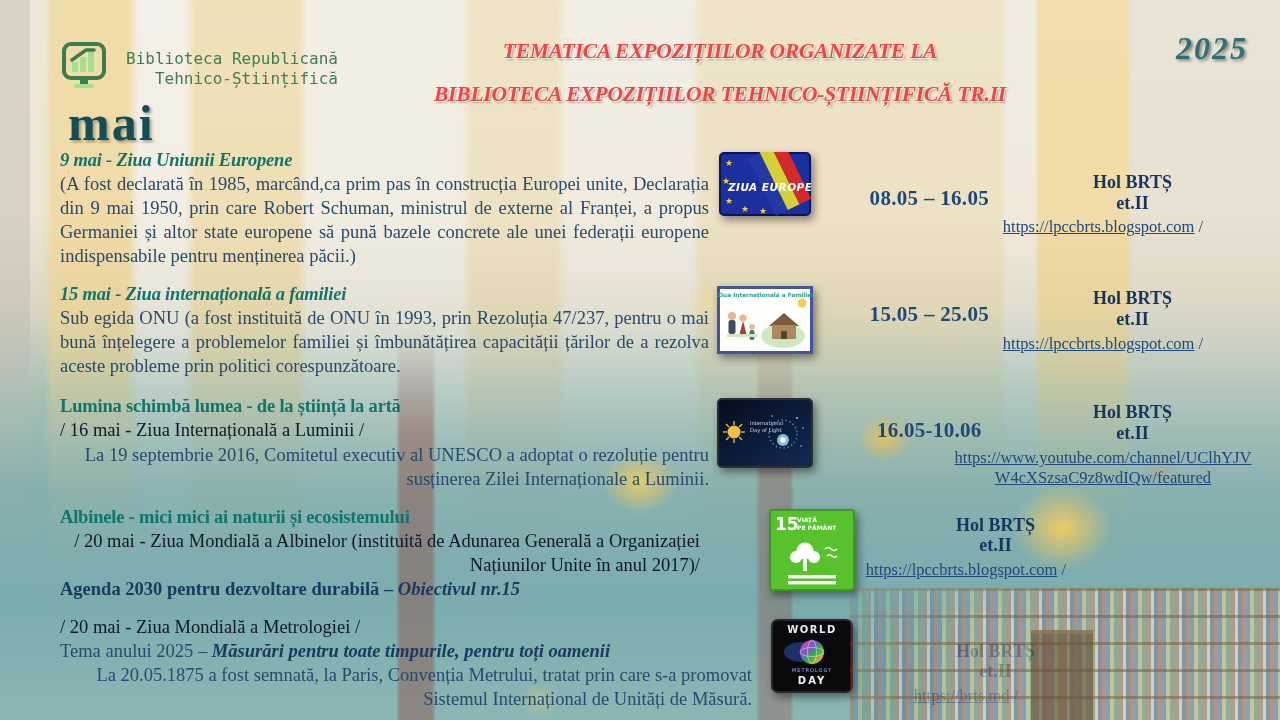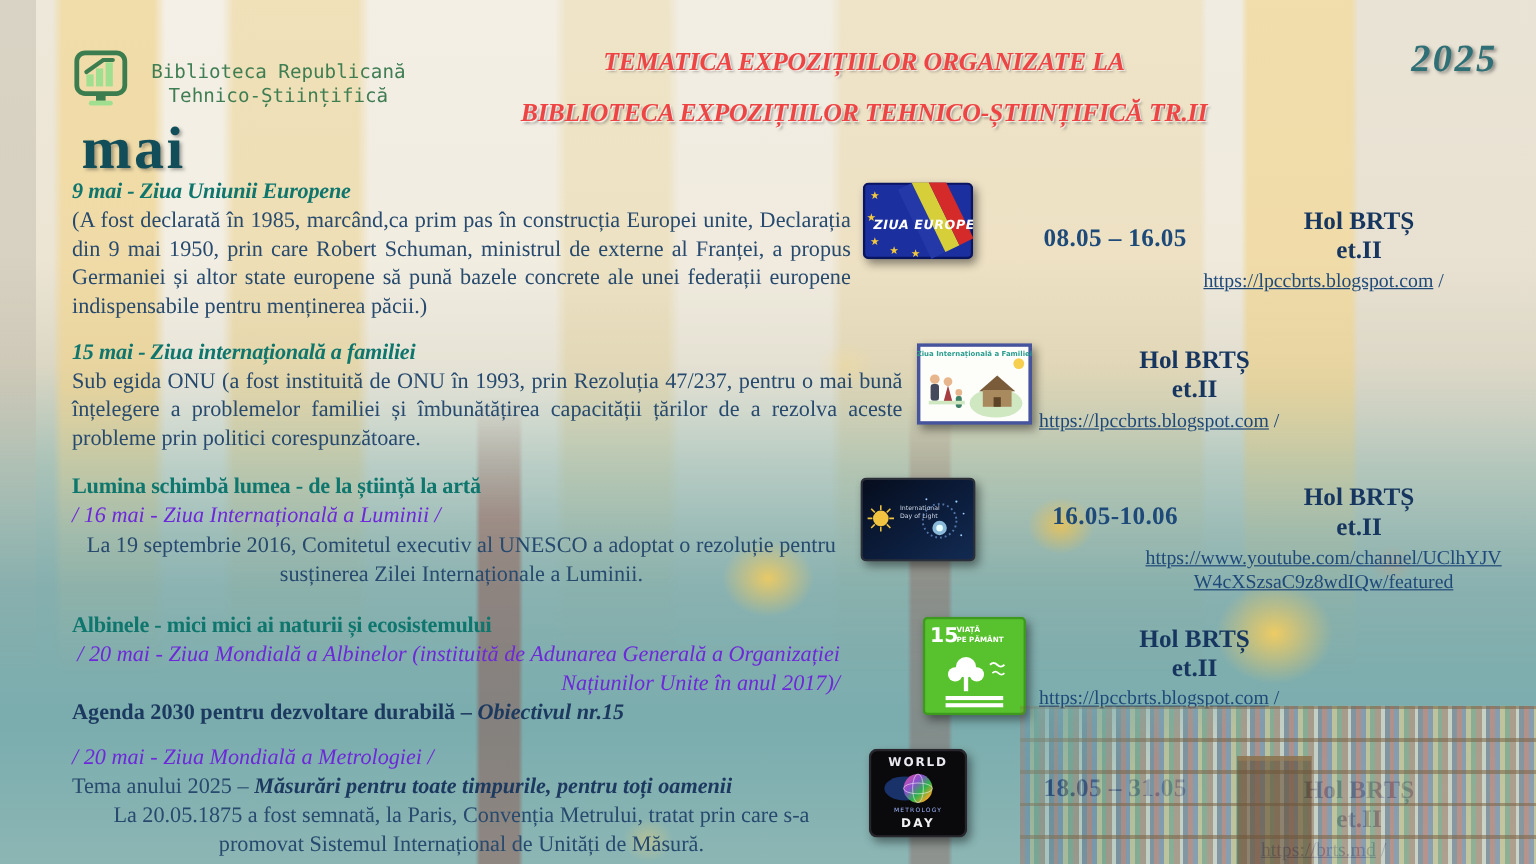--- a/index.html
+++ b/index.html
@@ -40,45 +40,45 @@
         rgba(170,60,55,.45) 0 4px, rgba(60,90,150,.45) 4px 8px, rgba(205,185,90,.4) 8px 12px,
         rgba(70,130,80,.45) 12px 16px, rgba(150,90,60,.45) 16px 21px, rgba(230,225,210,.4) 21px 24px,
         rgba(50,70,110,.45) 24px 28px),
       linear-gradient(90deg, rgba(238,228,212,0) 0, rgba(238,228,212,.55) 30%, rgba(236,224,205,.7) 100%);
     -webkit-mask-image:radial-gradient(130% 150% at 85% 80%, #000 55%, transparent 98%);
             mask-image:radial-gradient(130% 150% at 85% 80%, #000 55%, transparent 98%);}
   .shelf-door{position:absolute;left:42%;bottom:0;width:62px;height:86px;background:rgba(96,60,28,.6);
     border-top:4px solid rgba(160,120,70,.6);}
   
   .logo{position:absolute;left:58px;top:36px;display:flex;align-items:center;gap:6px;z-index:2;}
-  .logo-text{font-family:"DejaVu Sans Mono",monospace;color:#3f7d52;font-size:16px;line-height:1.25;text-align:center;}
+  .logo-text{font-family:"DejaVu Sans Mono",monospace;color:#3f7d52;font-size:16px;line-height:1.25;text-align:right;}
   .page-title{position:absolute;left:330px;top:30px;width:780px;text-align:center;z-index:2;
     color:#ef4444;font-style:italic;font-weight:bold;font-size:21.5px;line-height:2.0;letter-spacing:-0.2px;
     text-shadow:1px 1px 0 rgba(255,255,255,.65), 2px 2px 2px rgba(80,80,80,.4);}
   .year{position:absolute;right:32px;top:30px;z-index:2;color:#2f7076;font-style:italic;font-weight:bold;
     font-size:32px;letter-spacing:2px;text-shadow:2px 2px 3px rgba(60,60,60,.55);}
   .month{position:absolute;left:68px;top:94px;z-index:2;color:#124e5a;font-weight:bold;font-size:50px;
     letter-spacing:2px;text-shadow:2px 2px 3px rgba(40,40,40,.4);}
   
   .rows{position:absolute;left:60px;top:148px;width:1190px;z-index:2;}
   .row{display:flex;align-items:flex-start;}
   .col-text{width:692px;color:#274a6e;font-size:18.5px;line-height:1.3;}
   .e-title{font-weight:bold;color:#0f766e;letter-spacing:-0.2px;}
   .e-title.it{font-style:italic;}
-  .e-sub{font-style:italic;color:#6d28d9;}
+  .e-sub{color:#0f172a;}
   .e-body{text-align:justify;}
-  .e-body.nj{text-align:center;}
+  .e-body.nj{text-align:right;}
   .b{font-weight:bold;color:#1c3a60;}
   .bi{font-weight:bold;font-style:italic;color:#1c3a60;}
   .col-thumb{width:120px;display:flex;justify-content:center;padding-top:4px;}
   .col-thumb svg{filter:drop-shadow(3px 4px 4px rgba(0,0,0,.45));}
   .col-date{width:170px;margin-left:28px;text-align:center;font-weight:bold;font-size:21px;color:#1d4a78;
     letter-spacing:.3px;}
   .col-right{width:235px;margin-left:6px;text-align:center;}
-  .loc{font-weight:bold;font-size:21px;line-height:1.15;color:#16365f;}
+  .loc{font-weight:bold;font-size:18px;line-height:1.15;color:#16365f;}
   .link-line{width:300px;margin-left:-62px;text-align:center;font-size:16.5px;color:#1f4979;
     word-break:break-all;line-height:1.25;margin-top:4px;}
   .link-line a{color:#1f4979;text-decoration:underline;}
   .r1{margin-bottom:14px;} .r2{margin-bottom:16px;} .r3{margin-bottom:14px;} .r4{margin-bottom:14px;}
   .r1 .col-date{padding-top:38px;} .r1 .loc{padding-top:24px;}
   .r2 .col-date{padding-top:20px;} .r2 .loc{padding-top:6px;}
   .r3 .col-date{padding-top:24px;} .r3 .loc{padding-top:8px;}
   .r4 .col-date{padding-top:26px;} .r4 .loc{padding-top:10px;}
   .r5 .col-date{padding-top:24px;} .r5 .loc{padding-top:26px;}
   .thumb text{font-family:"DejaVu Sans",sans-serif;}
@@ -170,20 +170,21 @@
         <rect x="64" y="45" width="6" height="8" fill="#5d4426"></rect>
         <circle cx="15" cy="30" r="4" fill="#e8b68c"></circle>
           <rect x="11.5" y="34" width="7" height="14" rx="2.5" fill="#44495c"></rect>
         <circle cx="26" cy="32" r="3.6" fill="#e8b68c"></circle>
           <polygon points="22,50 30,50 26,35" fill="#a63d40"></polygon>
         <circle cx="35" cy="41" r="2.8" fill="#e8b68c"></circle>
           <rect x="32.5" y="44" width="5" height="10" rx="2" fill="#3f7f66"></rect>
         <rect x="10" y="48" width="30" height="3" fill="#cfe8c2"></rect>
       </svg>
     </div>
+    <div class="col-date">15.05 – 25.05</div>
     <div class="col-right">
       <div class="loc">
         <span>Hol BRTȘ</span><br>
         <span>et.II</span>
       </div>
       <div class="link-line">
         <a href="#">https://lpccbrts.blogspot.com</a><span> /</span>
       </div>
     </div>
   </div>
@@ -297,21 +298,20 @@
         <rect x="1" y="1" width="80" height="72" rx="6" fill="#0a0a0d" stroke="#26262c" stroke-width="2"></rect>
         <ellipse cx="30" cy="33" rx="17" ry="10" fill="rgba(40,90,200,.5)"></ellipse>
         <text x="41" y="14" text-anchor="middle" font-size="10" font-weight="bold" fill="#e9e9ef" letter-spacing="1.5">WORLD</text>
         <circle cx="41" cy="33" r="12" fill="url(#rain)"></circle>
         <ellipse cx="41" cy="33" rx="12" ry="4.5" fill="none" stroke="rgba(255,255,255,.55)" stroke-width="0.8"></ellipse>
         <ellipse cx="41" cy="33" rx="4.5" ry="12" fill="none" stroke="rgba(255,255,255,.55)" stroke-width="0.8"></ellipse>
         <text x="41" y="53" text-anchor="middle" font-size="5" fill="#9fb6ff" letter-spacing="1">METROLOGY</text>
         <text x="41" y="65" text-anchor="middle" font-size="10" font-weight="bold" fill="#f1f1f4" letter-spacing="2">DAY</text>
       </svg>
     </div>
-    <div class="col-date">18.05 – 31.05</div>
     <div class="col-right">
       <div class="loc">
         <span>Hol BRTȘ</span><br>
         <span>et.II</span>
       </div>
       <div class="link-line">
         <a href="#">https://brts.md</a><span> /</span>
       </div>
     </div>
   </div>

